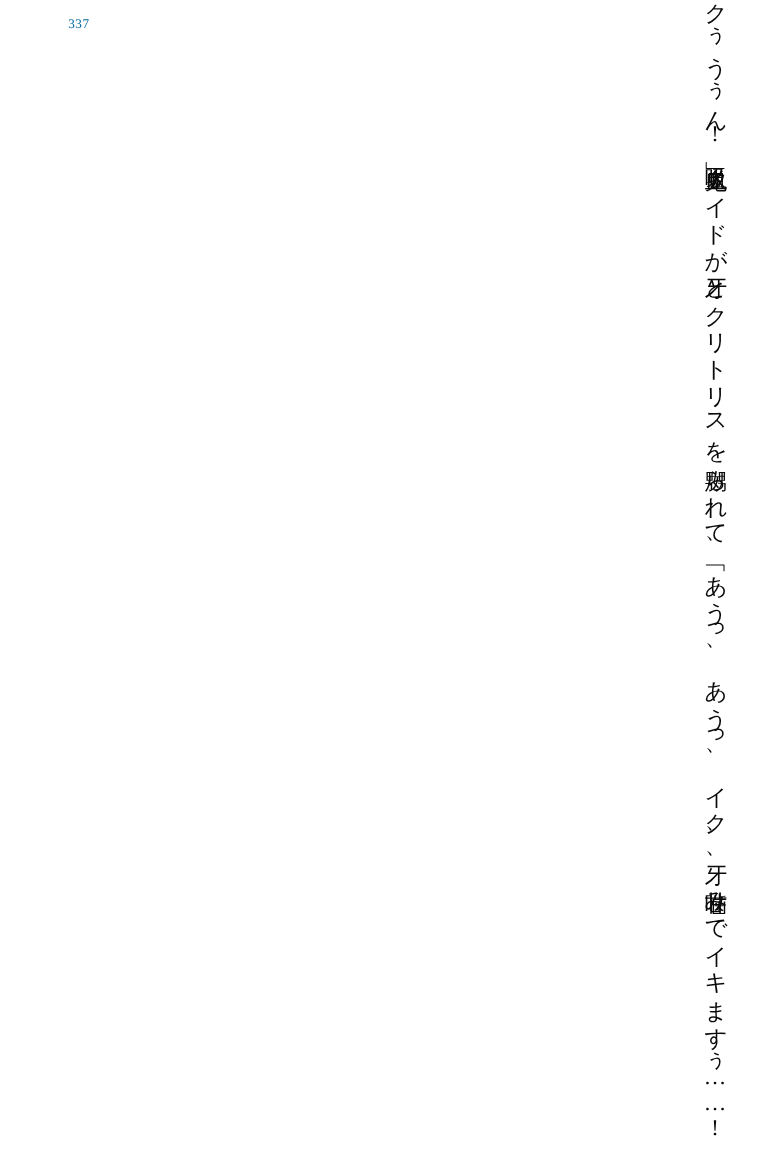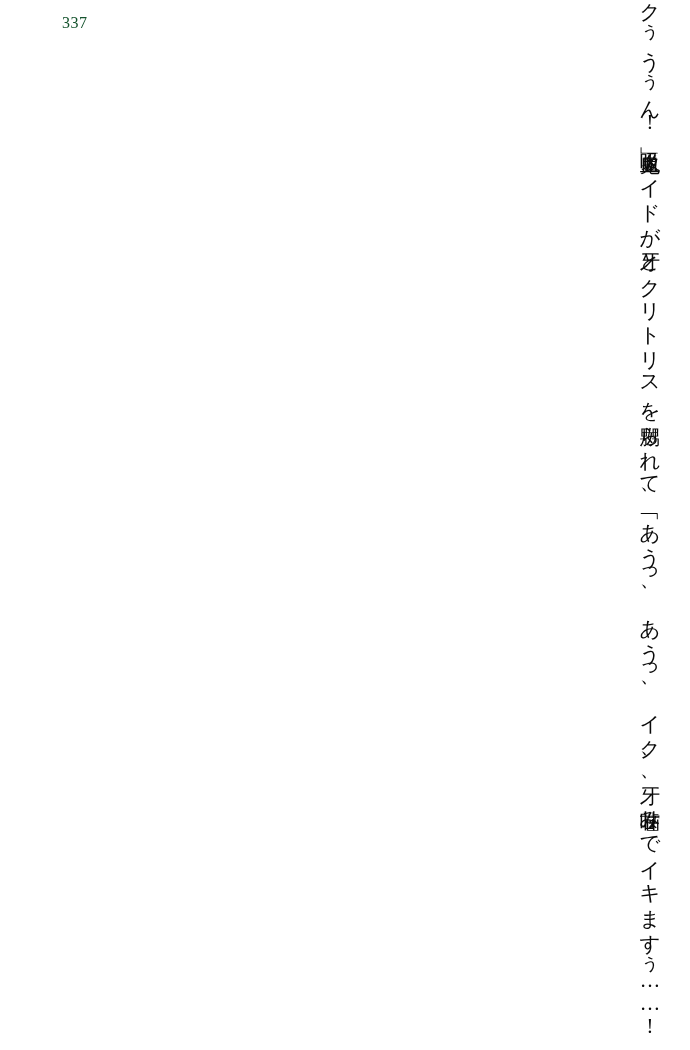--- a/index.html
+++ b/index.html
@@ -18,24 +18,24 @@
     position: relative;
     width: 690px;
     height: 1050px;
     box-sizing: border-box;
     background: #ffffff;
   }
   .page-number {
     position: absolute;
     top: 14px;
     left: 62px;
-    font-size: 16px;
+    font-size: 12px;
     letter-spacing: 0.5px;
     font-family: "Liberation Serif", "DejaVu Serif", serif;
-    color: #14532d;
+    color: #0369a1;
   }
   .text-body {
     position: absolute;
     top: 62px;
     left: 28px;
     right: 22px;
     bottom: 10px;
     display: flex;
     flex-direction: row-reverse;
     justify-content: flex-start;

